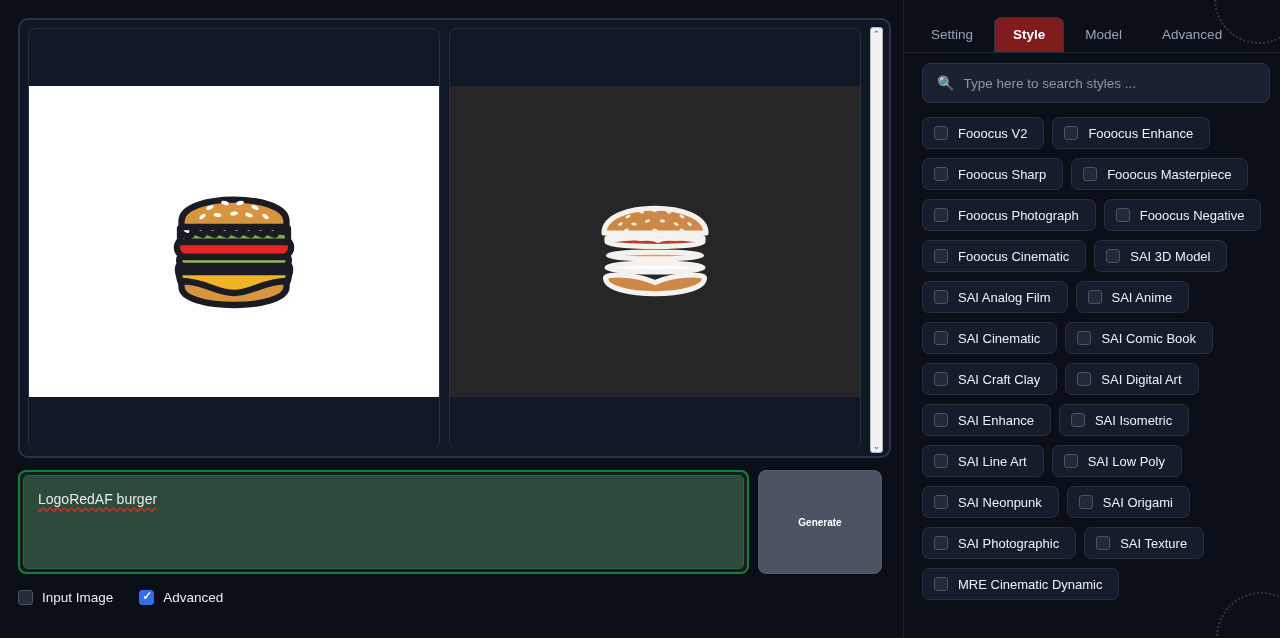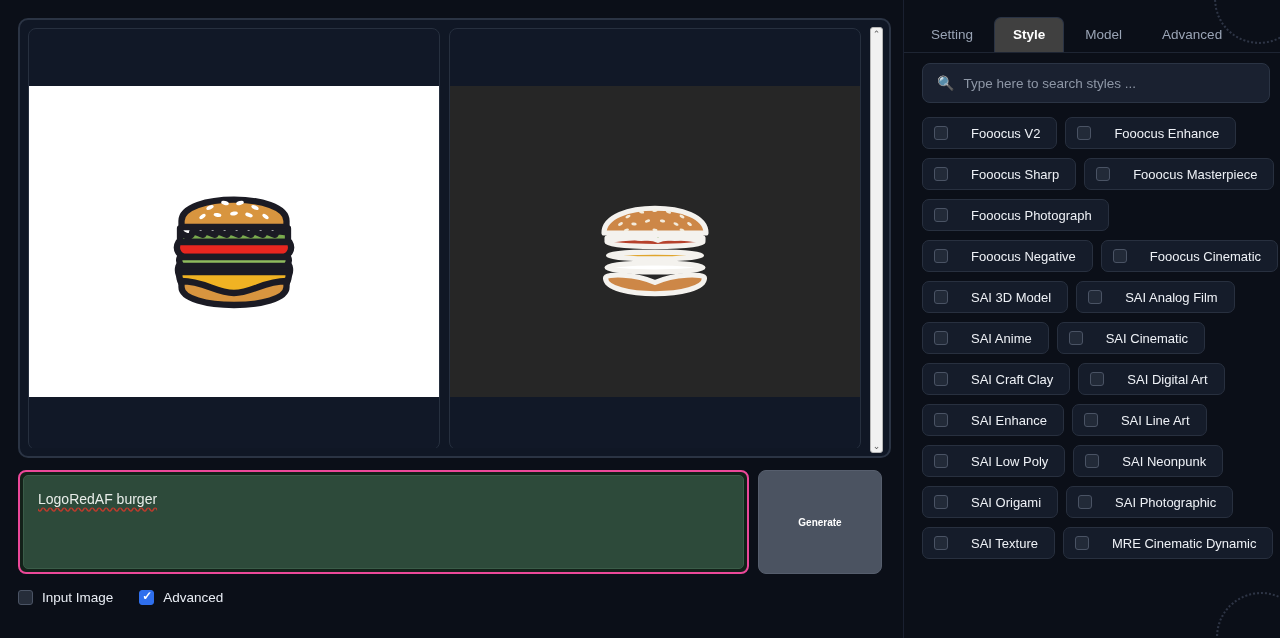--- a/index.html
+++ b/index.html
@@ -82,21 +82,21 @@
   }
   .vscroll .chev {
     font-size: 9px; color: #5a5a5a; line-height: 10px;
     padding: 1px 0; user-select: none;
   }
 
   
   .prompt-row { display: flex; gap: 9px; margin-top: 12px; }
   .prompt-wrap {
     width: 731px; height: 104px;
-    border: 2px solid #ec4899;
+    border: 2px solid #15803d;
     border-radius: 8px;
     background: #132119;
     padding: 3px;
   }
   .prompt-box {
     width: 100%; height: 100%;
     background: #2d4a3a;
     border-radius: 5px;
     border: 1px solid #3a5c48;
     padding: 14px 14px;
@@ -143,21 +143,21 @@
     border-bottom: 1px solid #1e2533;
   }
   .tab {
     padding: 9px 18px 10px; font-size: 13.5px;
     color: #9aa4b5; border-radius: 7px 7px 0 0;
     cursor: pointer; background: transparent;
     border: 1px solid transparent; border-bottom: none;
   }
   .tab.active {
     color: #ffffff; font-weight: bold;
-    background: #404040;
+    background: #7f1d1d;
     border-color: #2a3344;
   }
 
   
   .search-zone { padding: 10px 10px 6px 18px; }
   .search-box {
     height: 40px; border-radius: 8px;
     background: #1a2130; border: 1px solid #2b3444;
     display: flex; align-items: center; gap: 9px;
     padding: 0 14px;
@@ -165,21 +165,21 @@
   .search-ph { font-size: 13.5px; color: #8e97a6; }
   .mag { font-size: 14px; }
 
   
   .styles-area {
     flex: 1; padding: 8px 0 0 18px;
     display: flex; flex-wrap: wrap; align-content: flex-start;
     gap: 9px 8px; overflow: hidden;
   }
   .chip {
-    display: flex; align-items: center; gap: 23px;
+    display: flex; align-items: center; gap: 10px;
     height: 32px; padding: 0 16px 0 11px;
     background: #151c2a; border: 1px solid #28303f;
     border-radius: 7px; cursor: pointer; flex: none;
   }
   .chip .cbx2 {
     width: 14px; height: 14px; border-radius: 3px;
     border: 1px solid #4a5364; background: #222a38; flex: none;
   }
   .chip-label { font-size: 13px; color: #eef1f6; white-space: nowrap; }
 </style>
@@ -343,29 +343,37 @@
         <div class="chip">
           <div class="cbx2"></div>
           <span class="chip-label">SAI Anime</span>
         </div>
         <div class="chip">
           <div class="cbx2"></div>
           <span class="chip-label">SAI Cinematic</span>
         </div>
         <div class="chip">
           <div class="cbx2"></div>
+          <span class="chip-label">SAI Comic Book</span>
+        </div>
+        <div class="chip">
+          <div class="cbx2"></div>
           <span class="chip-label">SAI Craft Clay</span>
         </div>
         <div class="chip">
           <div class="cbx2"></div>
           <span class="chip-label">SAI Digital Art</span>
         </div>
         <div class="chip">
           <div class="cbx2"></div>
           <span class="chip-label">SAI Enhance</span>
+        </div>
+        <div class="chip">
+          <div class="cbx2"></div>
+          <span class="chip-label">SAI Isometric</span>
         </div>
         <div class="chip">
           <div class="cbx2"></div>
           <span class="chip-label">SAI Line Art</span>
         </div>
         <div class="chip">
           <div class="cbx2"></div>
           <span class="chip-label">SAI Low Poly</span>
         </div>
         <div class="chip">

